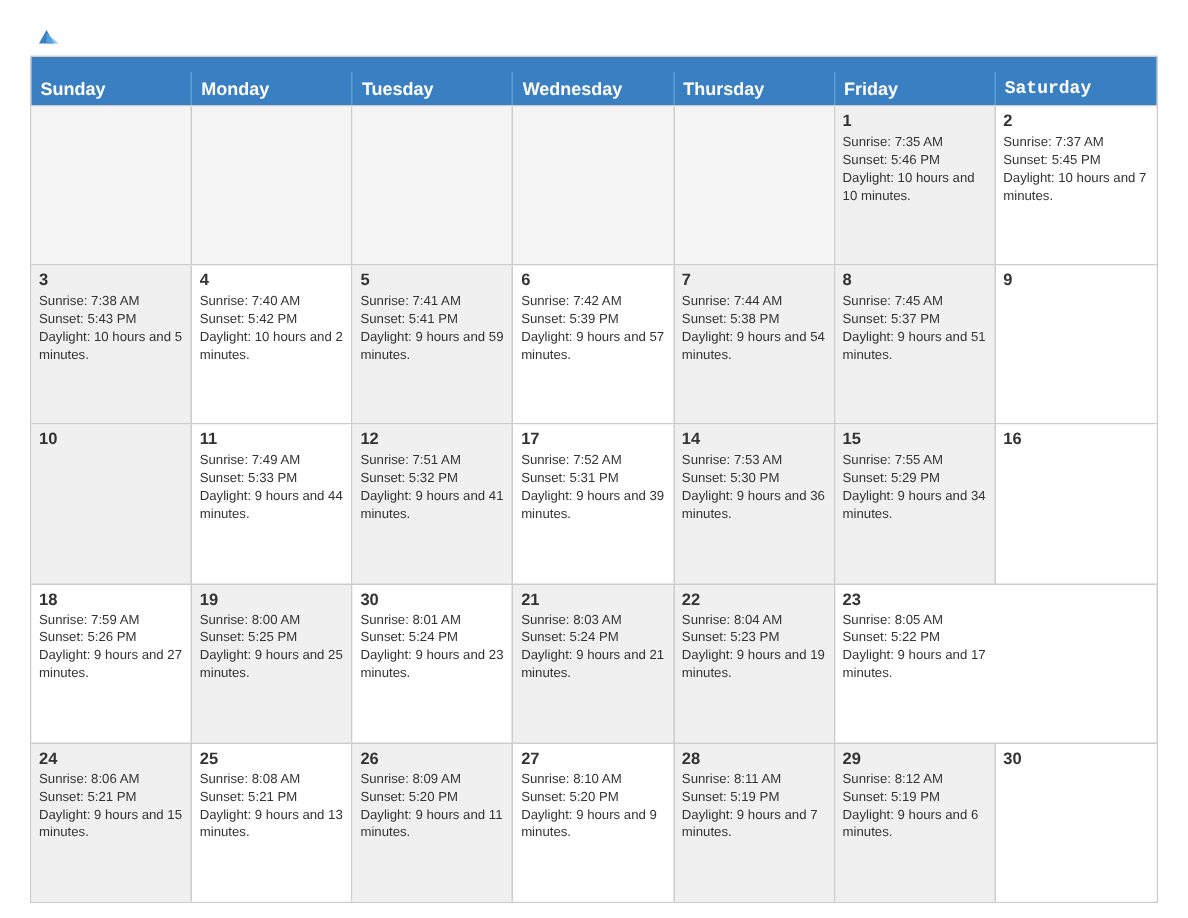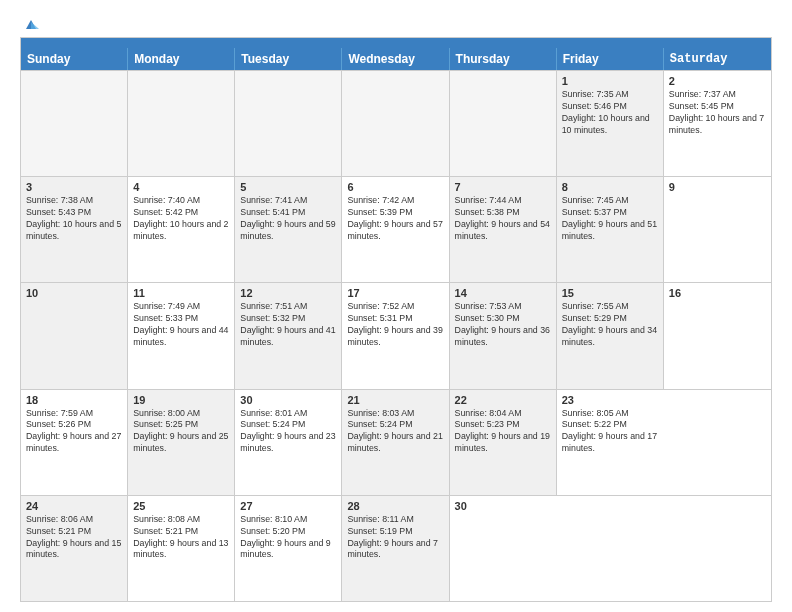--- a/index.html
+++ b/index.html
@@ -294,33 +294,47 @@
 Daylight: 9 hours
 and 15 minutes.</div>
           </div>
           <div class="cal-cell">
             <span class="day-num">25</span>
             <div class="day-info">Sunrise: 8:08 AM
 Sunset: 5:21 PM
 Daylight: 9 hours
 and 13 minutes.</div>
           </div>
+          <div class="cal-cell shaded">
+            <span class="day-num">26</span>
+            <div class="day-info">Sunrise: 8:09 AM
+Sunset: 5:20 PM
+Daylight: 9 hours
+and 11 minutes.</div>
+          </div>
           <div class="cal-cell">
             <span class="day-num">27</span>
             <div class="day-info">Sunrise: 8:10 AM
 Sunset: 5:20 PM
 Daylight: 9 hours
 and 9 minutes.</div>
           </div>
           <div class="cal-cell shaded">
             <span class="day-num">28</span>
             <div class="day-info">Sunrise: 8:11 AM
 Sunset: 5:19 PM
 Daylight: 9 hours
 and 7 minutes.</div>
+          </div>
+          <div class="cal-cell shaded">
+            <span class="day-num">29</span>
+            <div class="day-info">Sunrise: 8:12 AM
+Sunset: 5:19 PM
+Daylight: 9 hours
+and 6 minutes.</div>
           </div>
           <div class="cal-cell">
             <span class="day-num">30</span>
           </div>
         </div>
       </div>
   </div>
 </div>
 
 </body></html>

